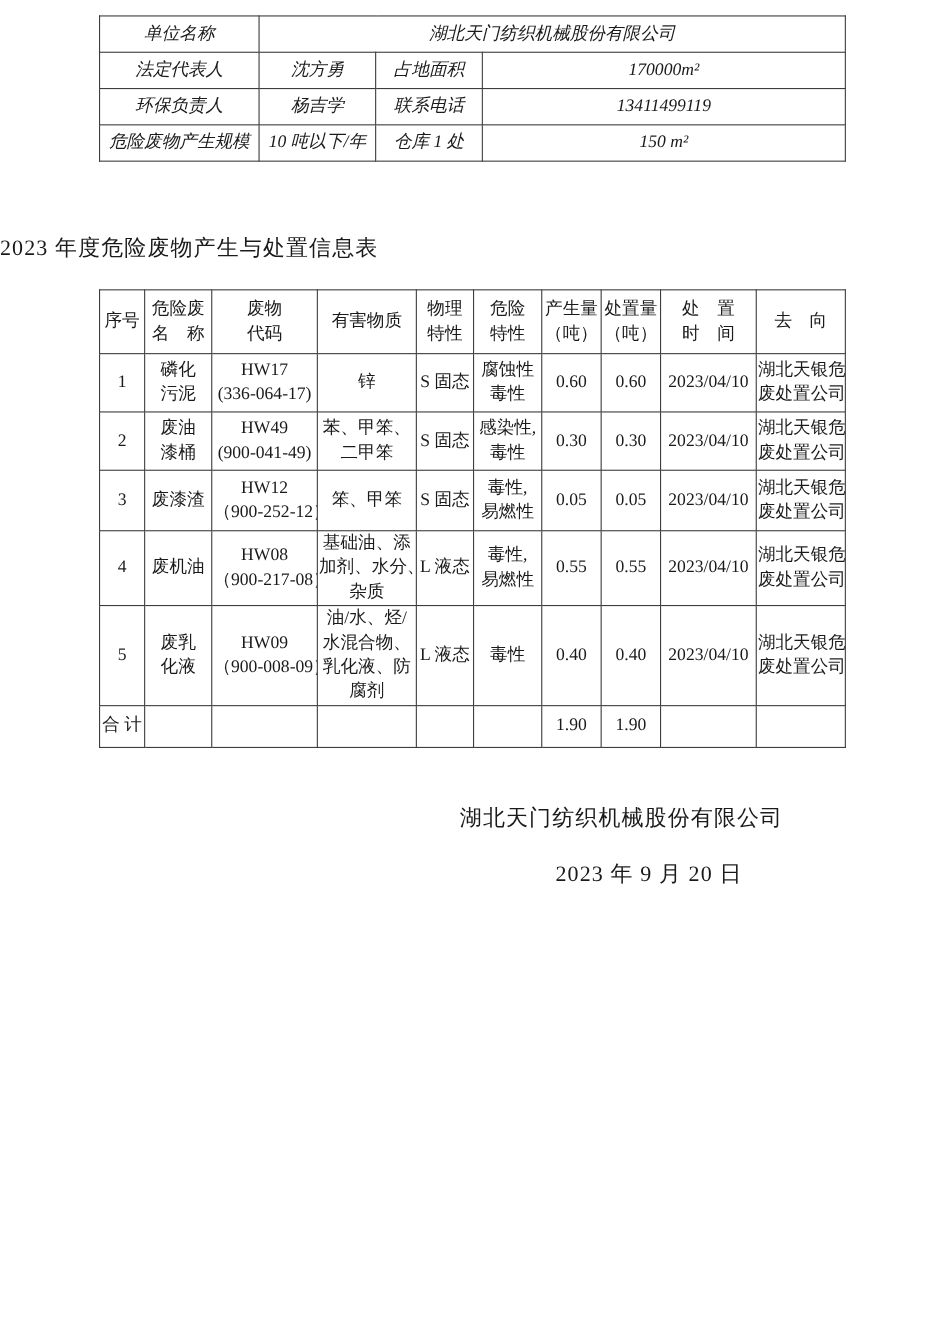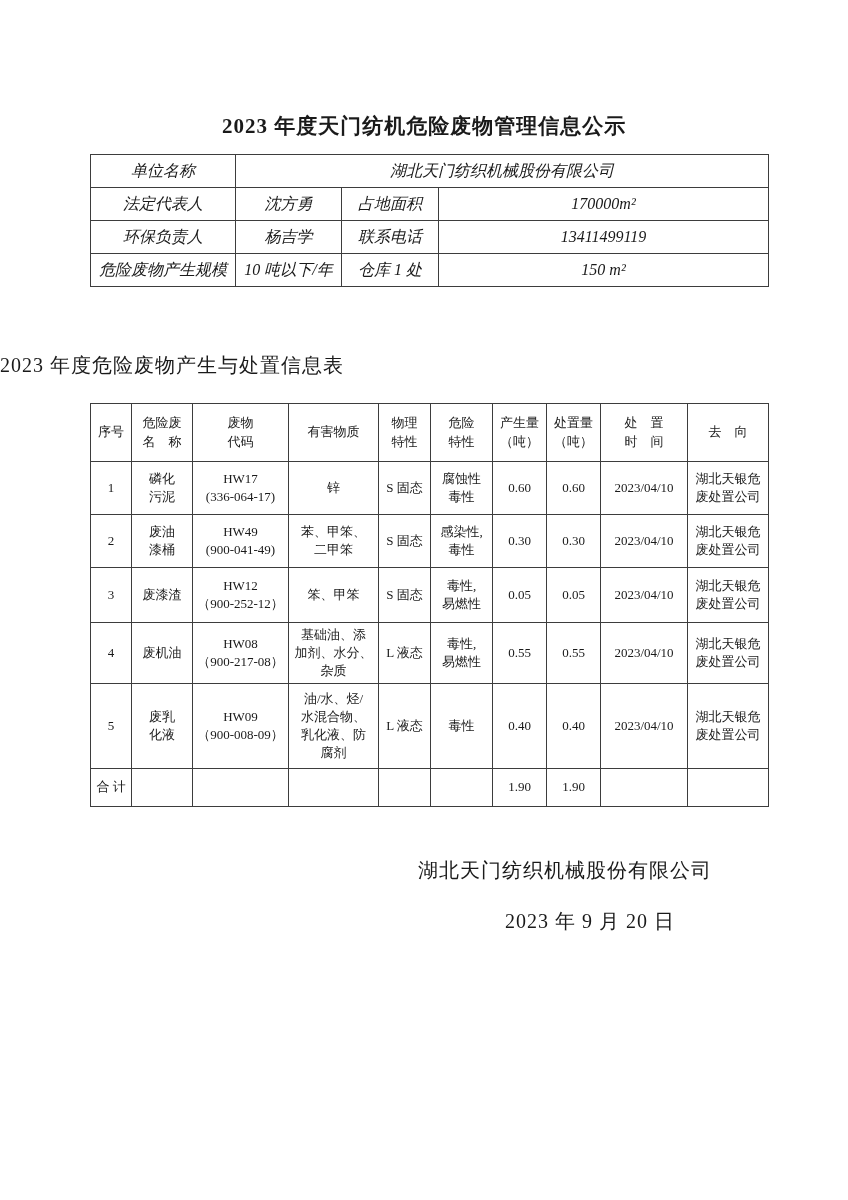--- a/index.html
+++ b/index.html
@@ -20,21 +20,21 @@
   table{border-collapse:collapse;table-layout:fixed;margin-left:90px;}
   td,th{border:1px solid #3d3d3d;padding:0;vertical-align:middle;font-weight:400;}
   .cw{
     white-space:pre;overflow:hidden;text-align:center;
     line-height:1.4;padding:0 1px;
   }
   
   .t1{width:678px;margin-top:14px;font-size:16px;}
   .t1 tr{height:33px;font-style:italic;}
   
-  .t2{width:678px;margin-top:24px;font-size:13px;}
+  .t2{width:678px;margin-top:24px;font-size:16px;}
   .t2 .rh{height:58px;}
   .t2 .r1{height:53px;}
   .t2 .r2{height:53px;}
   .t2 .r3{height:55px;}
   .t2 .r4{height:61px;}
   .t2 .r5{height:85px;}
   .t2 .rt{height:38px;}
   .sig-company{
     margin:50px 0 0 282px;width:566px;text-align:center;
     font-size:20px;letter-spacing:1px;
@@ -42,21 +42,20 @@
   .sig-date{
     margin:24px 16px 0 332px;width:516px;text-align:center;
     font-size:20px;letter-spacing:1px;
   }
 </style>
 </head>
 <body>
 
 <div class="sheet">
 
-  <h1 class="title-main">2023 年度天门纺机危险废物管理信息公示</h1>
 
   <table class="t1">
     <colgroup>
       <col style="width:145px">
         <col style="width:106px">
         <col style="width:97px">
         <col style="width:330px">
     </colgroup>
     <tbody>
       <tr>

